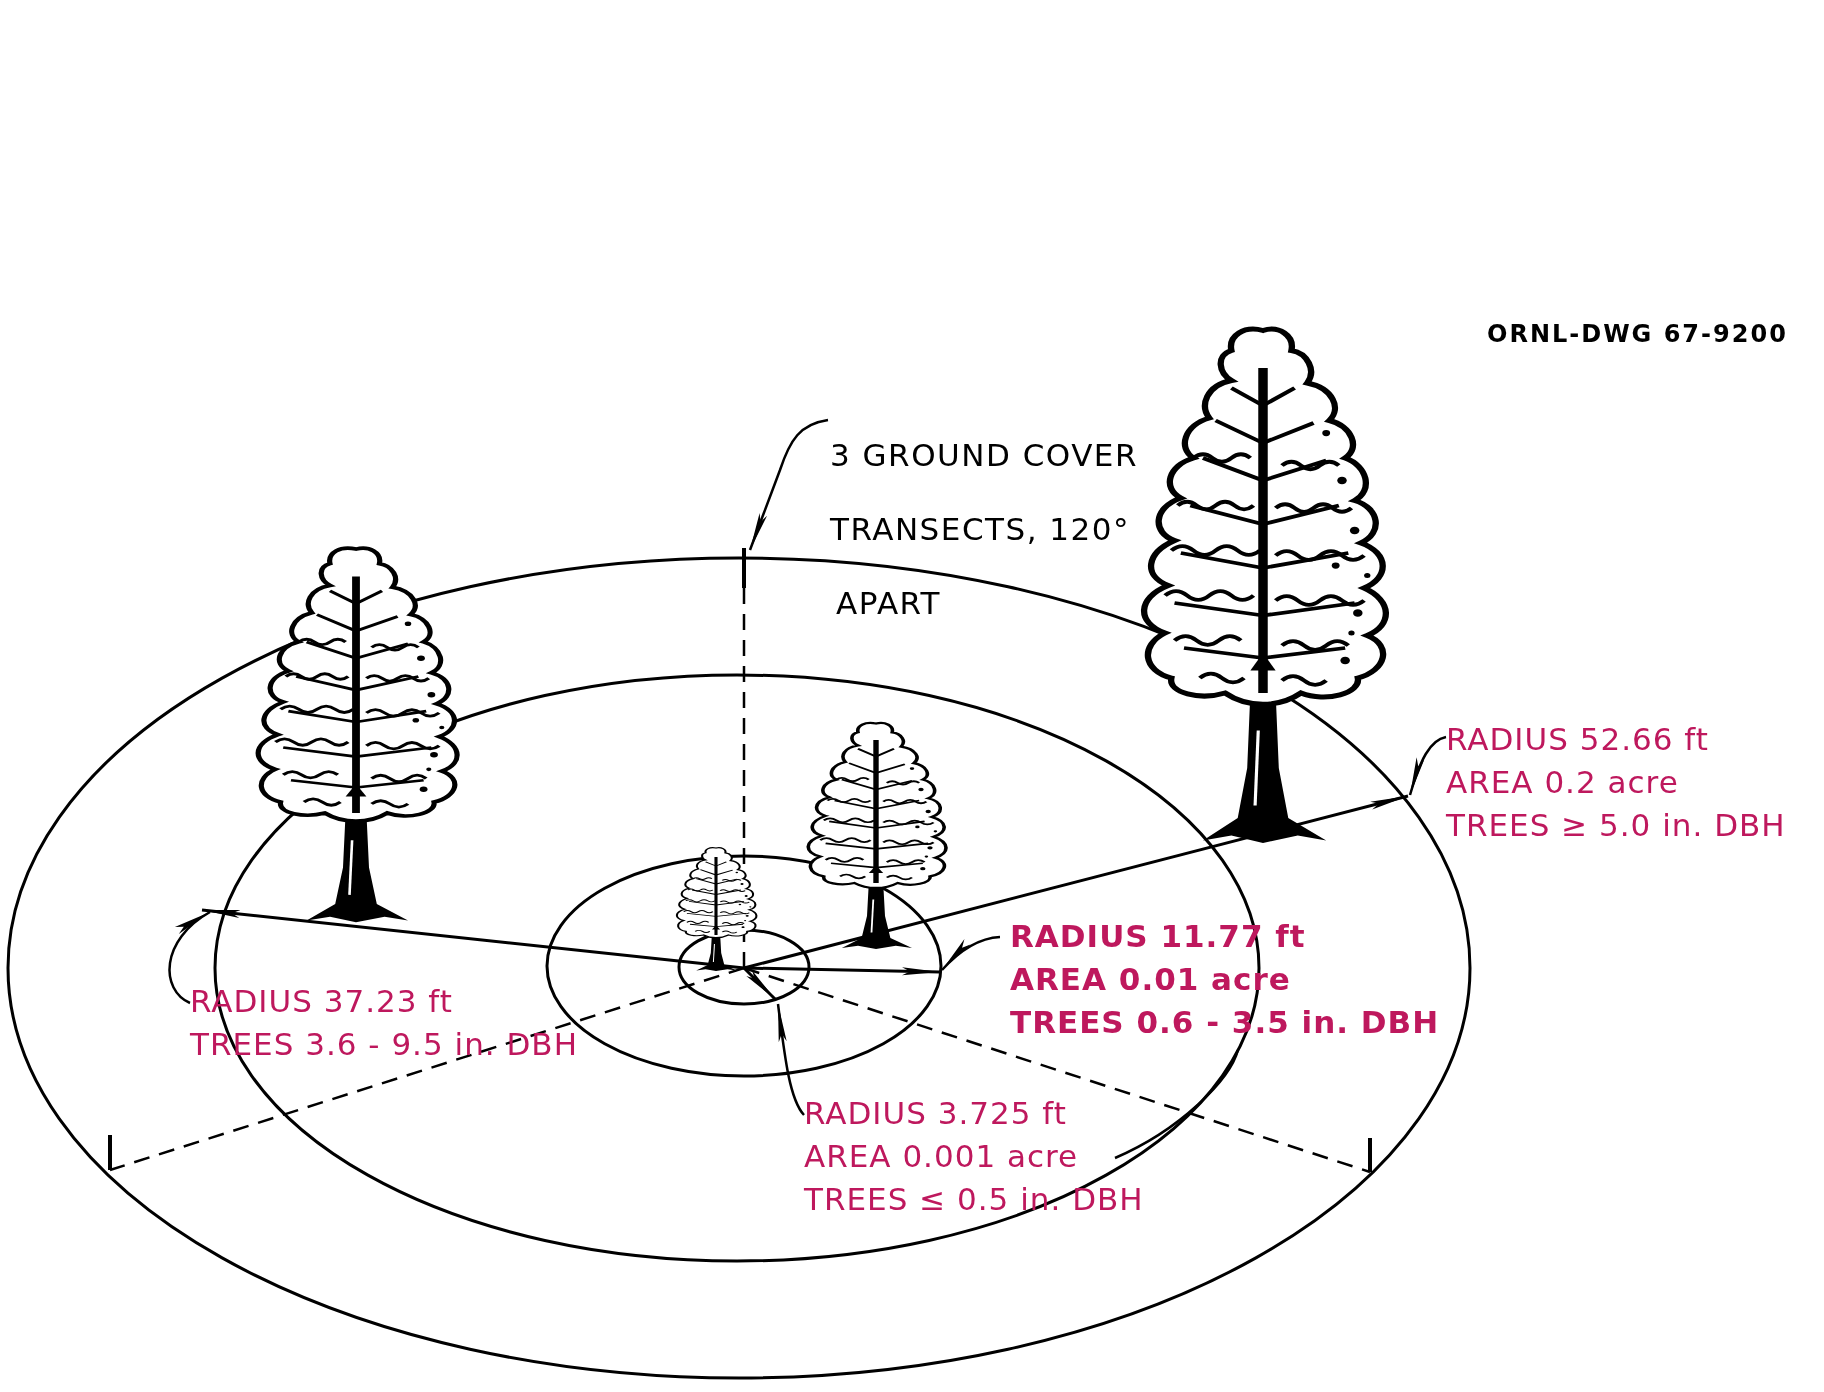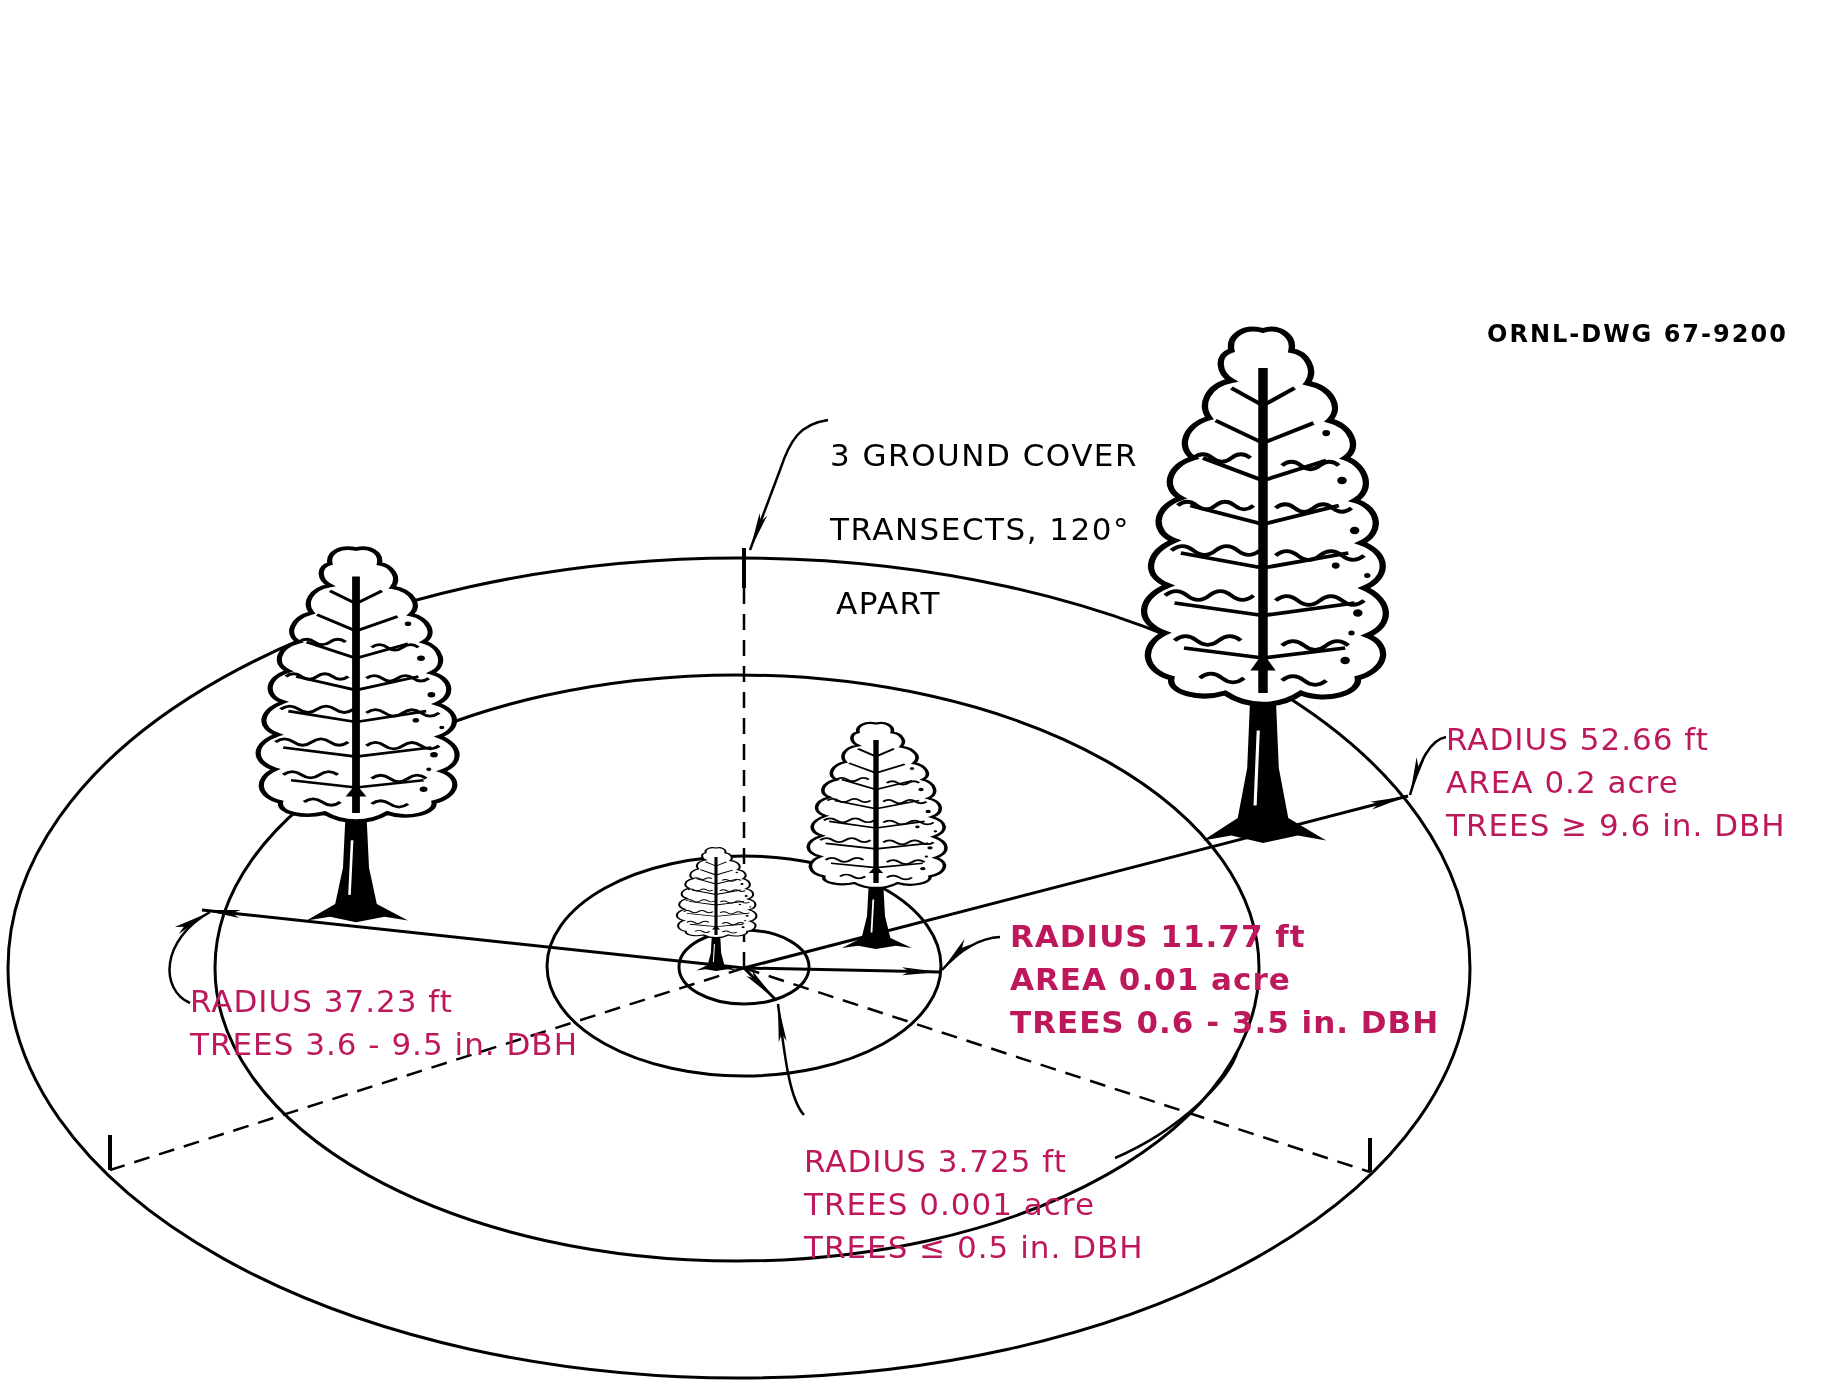--- a/index.html
+++ b/index.html
@@ -185,31 +185,31 @@
 
 <div class="transect-note">
   <span class="line">3 GROUND COVER</span>
   <span class="line">TRANSECTS, 120°</span>
   <span class="line" style="padding-left:6px">APART</span>
 </div>
 
 <div class="label" style="left:1446px; top:718px;">
   <span class="line">RADIUS  52.66 ft</span>
   <span class="line">AREA  0.2 acre</span>
-  <span class="line">TREES  ≥ 9.6 in. DBH</span>
+  <span class="line">TREES  ≥ 5.0 in. DBH</span>
 </div>
 
 <div class="label" style="left:190px; top:980px;">
   <span class="line">RADIUS  37.23 ft</span>
   <span class="line">TREES  3.6 - 9.5 in. DBH</span>
 </div>
 
 <div class="label" style="left:1010px; top:915px;font-weight:bold;">
   <span class="line">RADIUS  11.77 ft</span>
   <span class="line">AREA  0.01 acre</span>
   <span class="line">TREES  0.6 - 3.5 in. DBH</span>
 </div>
 
-<div class="label" style="left:804px; top:1092px;margin-top:48px;">
+<div class="label" style="left:804px; top:1092px;">
   <span class="line">RADIUS  3.725 ft</span>
-  <span class="line">TREES  0.001 acre</span>
+  <span class="line">AREA  0.001 acre</span>
   <span class="line">TREES  ≤ 0.5 in. DBH</span>
 </div>
 
 </body></html>

